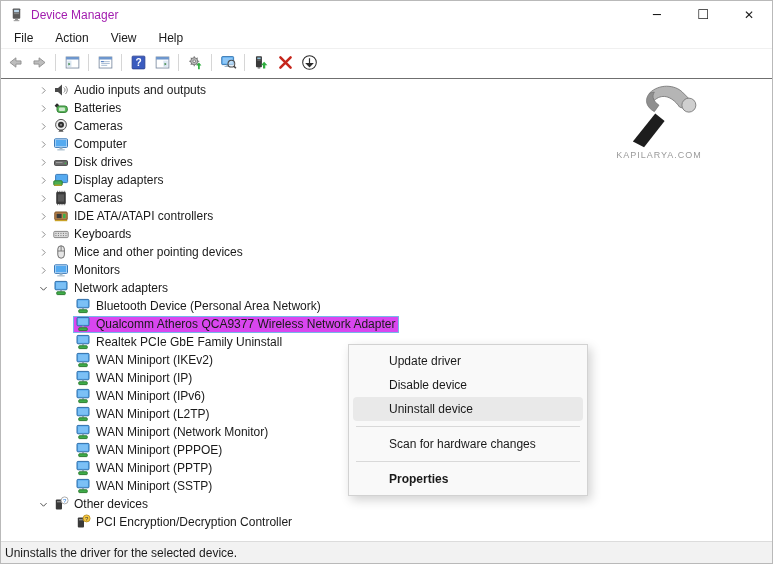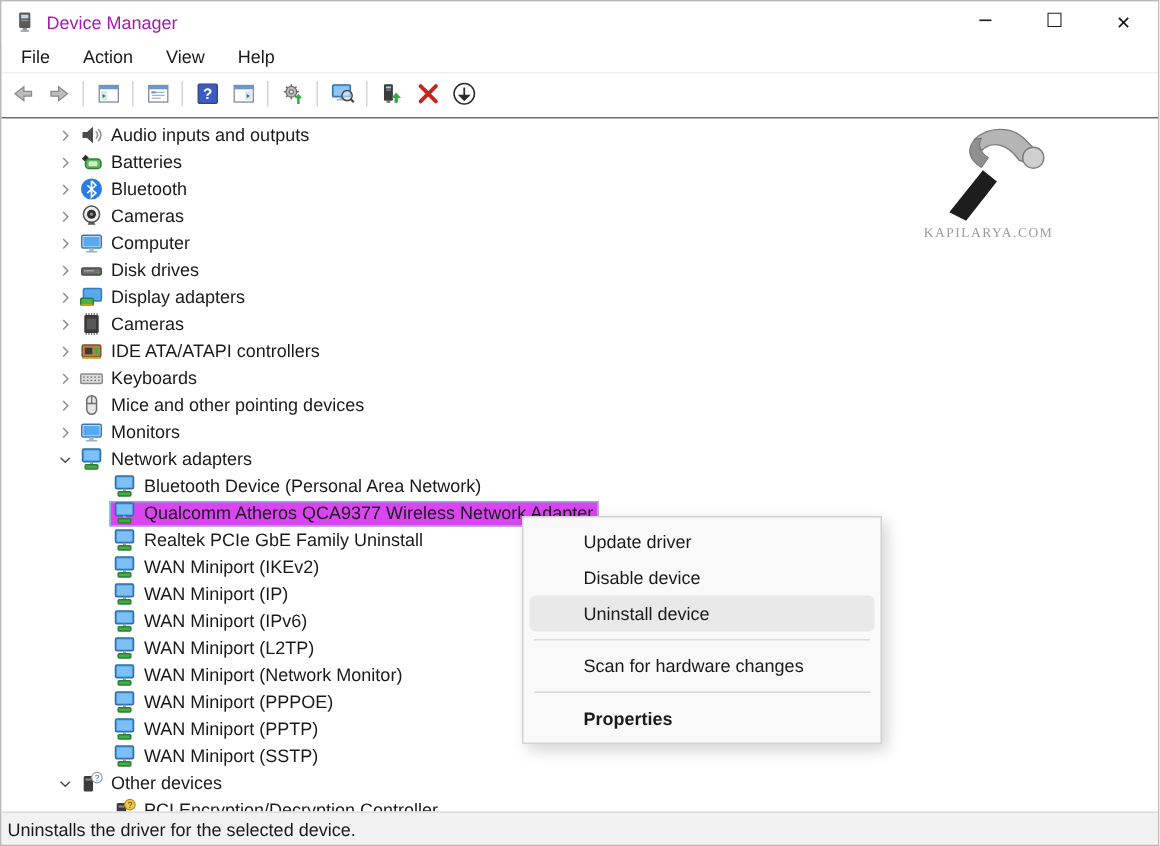--- a/index.html
+++ b/index.html
@@ -46,21 +46,21 @@
   .cm-item.highlight { background:#e9e9e9; }
   .cm-item.bold { font-weight:bold; }
   .cm-sep { height:1px; background:#d9d9d9; margin:5px 7px; }
   
   .statusbar {
     position:absolute; left:0; right:0; bottom:0; height:22px; background:#f2f2f2;
     border-top:1px solid #dcdcdc; display:flex; align-items:center; padding-left:4px; color:#1a1a1a;
   }
   
   .watermark { position:absolute; left:593px; top:78px; width:130px; text-align:center; z-index:1; pointer-events:none; }
-  .watermark .wm-text { font-size:9px; letter-spacing:1px; color:#9a9a9a; margin-top:-2px;font-family:Liberation Serif, serif; }
+  .watermark .wm-text { font-size:9px; letter-spacing:1px; color:#9a9a9a; margin-top:-2px; }
 </style>
 </head>
 <body>
 
 <div id="window">
 
   <div class="titlebar">
     <span class="app-icon">
       <svg viewBox="0 0 16 16">
           <rect x="4" y="1.5" width="8" height="11" rx="1" fill="#5a5a5a"></rect>
@@ -241,36 +241,20 @@
       </div>
       <div class="tree-row">
         <span class="twisty">
           <svg viewBox="0 0 16 16">
             <path d="M6 3.5l4.5 4.5L6 12.5" fill="none" stroke="#8a8a8a" stroke-width="1.4"></path>
           </svg>
         </span>
         <span class="row-content">
           <span class="node-icon">
             <svg viewBox="0 0 16 16">
-              <circle cx="8" cy="8" r="7" fill="#2a7de1"></circle>
-              <path d="M8 2.6v10.8l2.9-2.7L5.2 5.5m0 5.2l5.7-5.2L8 2.6" stroke="#fff" stroke-width="1.1" fill="none"></path>
-            </svg>
-          </span>
-          <span>Bluetooth</span>
-        </span>
-      </div>
-      <div class="tree-row">
-        <span class="twisty">
-          <svg viewBox="0 0 16 16">
-            <path d="M6 3.5l4.5 4.5L6 12.5" fill="none" stroke="#8a8a8a" stroke-width="1.4"></path>
-          </svg>
-        </span>
-        <span class="row-content">
-          <span class="node-icon">
-            <svg viewBox="0 0 16 16">
               <circle cx="8" cy="6.8" r="5.4" fill="#ededed" stroke="#555"></circle>
               <circle cx="8" cy="6.8" r="3" fill="#2f2f2f"></circle>
               <circle cx="8" cy="6.8" r="1.1" fill="#8a8a8a"></circle>
               <path d="M5.4 13.8h5.2l-1.2-2H6.6z" fill="#555"></path>
             </svg>
           </span>
           <span>Cameras</span>
         </span>
       </div>
       <div class="tree-row">

